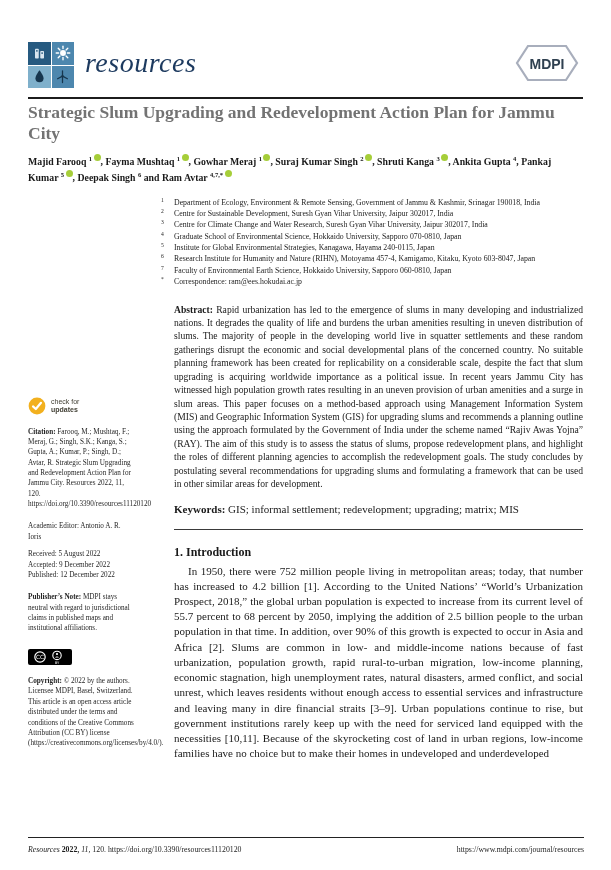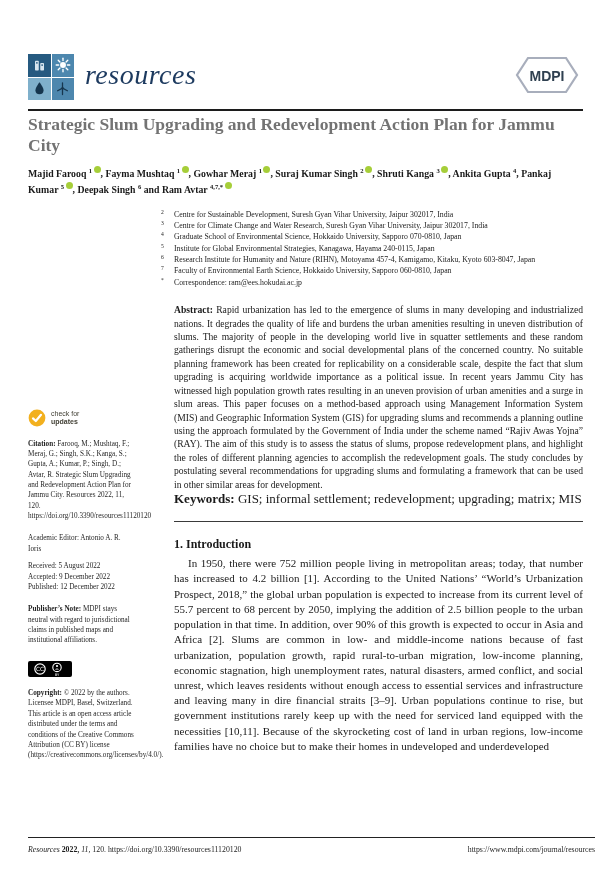--- a/index.html
+++ b/index.html
@@ -1,21 +1,21 @@
 <!DOCTYPE html>
 <html><head>
 <meta charset="utf-8">
 <style>
   html,body { margin:0; padding:0; }
   body {
     width:611px; height:870px; background:#ffffff; position:relative; overflow:hidden;
     font-family:"Liberation Serif", serif; color:#1a1a1a;
     -webkit-font-smoothing:antialiased;
   }
-  .page { position:absolute; inset:0; padding:54px 28px 0 28px; box-sizing:border-box; }
+  .page { position:absolute; inset:0; padding:42px 28px 0 28px; box-sizing:border-box; }
 
   
   .masthead { display:flex; justify-content:space-between; align-items:center; padding-bottom:9px; border-bottom:2px solid #1c1c1c; }
   .logo-group { display:flex; align-items:center; gap:11px; }
   .logo-grid { width:46px; height:46px; display:grid; grid-template-columns:1fr 1fr; grid-template-rows:1fr 1fr; gap:1px; }
   .logo-cell { display:flex; align-items:center; justify-content:center; }
   .cell-tl { background:#265a80; } .cell-tr { background:#4d87ae; }
   .cell-bl { background:#7fb0cb; } .cell-br { background:#4d87ae; }
   .journal-name { font-style:italic; font-size:28px; color:#1d3a5f; letter-spacing:0.5px; line-height:1; padding-bottom:4px; }
   .mdpi-logo { margin-right:2px; }
@@ -42,27 +42,27 @@
   .cc-badge { margin-top:15px; display:inline-block; }
   .copyright-block { margin-top:8px; }
 
   
   .affils { font-size:7.8px; line-height:1.46; color:#1c1c1c; }
   .affil-row { display:flex; }
   .affil-marker { width:13px; flex:none; font-size:5.6px; position:relative; top:-1px; text-align:left; }
   .affil-text { flex:1; }
   .abstract { margin-top:15px; padding-left:13px; font-size:9.6px; line-height:1.4; text-align:justify; }
   .abstract .side-label, .keywords .side-label { font-weight:bold; }
-  .keywords { padding-left:13px; font-size:13px; }
+  .keywords { margin-top:12px; padding-left:13px; font-size:11px; }
   .divider { margin-top:14px; margin-left:13px; border-top:1.4px solid #3a3a3a; }
   .intro-heading { margin-top:15px; padding-left:13px; font-size:12px; font-weight:bold; }
   .intro-para { margin-top:4px; padding-left:13px; font-size:11px; line-height:1.385; text-align:justify; text-indent:14px; }
 
   
-  .footer { position:absolute; left:28px; right:16px; bottom:16px; border-top:1.6px solid #222; padding-top:7px; display:flex; justify-content:space-between; font-size:7.8px; color:#1c1c1c; }
+  .footer { position:absolute; left:28px; right:27px; bottom:16px; border-top:1.6px solid #222; padding-top:7px; display:flex; justify-content:space-between; font-size:7.8px; color:#1c1c1c; }
   .footer .it { font-style:italic; }
   .footer .bd { font-weight:bold; }
 </style>
 </head>
 <body>
 
 <div class="page">
 
   <div class="masthead">
     <div class="logo-group">
@@ -171,20 +171,24 @@
       <div class="copyright-block">
         <span class="side-label">Copyright:</span>
         <span>© 2022 by the authors. Licensee MDPI, Basel, Switzerland. This article is an open access article distributed under the terms and conditions of the Creative Commons Attribution (CC BY) license (https://creativecommons.org/licenses/by/4.0/).</span>
       </div>
     </div>
 
     <div class="content">
 
       <div class="affils">
           <div class="affil-row">
+            <span class="affil-marker">1</span>
+            <span class="affil-text">Department of Ecology, Environment &amp; Remote Sensing, Government of Jammu &amp; Kashmir, Srinagar 190018, India</span>
+          </div>
+          <div class="affil-row">
             <span class="affil-marker">2</span>
             <span class="affil-text">Centre for Sustainable Development, Suresh Gyan Vihar University, Jaipur 302017, India</span>
           </div>
           <div class="affil-row">
             <span class="affil-marker">3</span>
             <span class="affil-text">Centre for Climate Change and Water Research, Suresh Gyan Vihar University, Jaipur 302017, India</span>
           </div>
           <div class="affil-row">
             <span class="affil-marker">4</span>
             <span class="affil-text">Graduate School of Environmental Science, Hokkaido University, Sapporo 070-0810, Japan</span>

